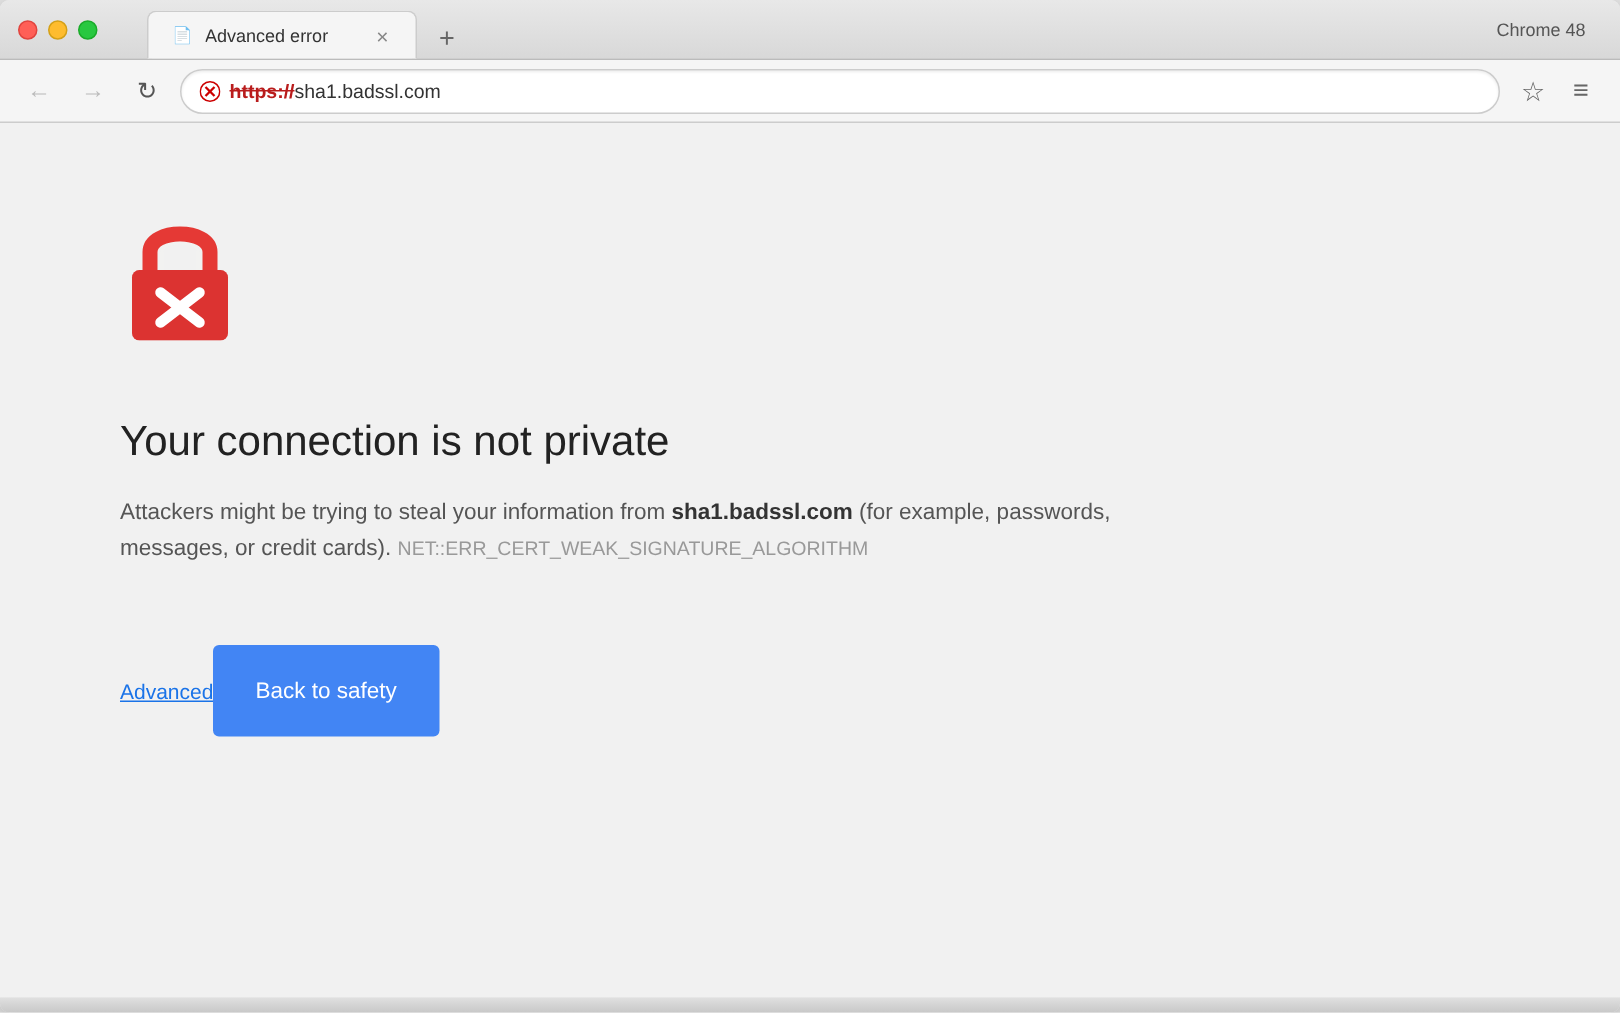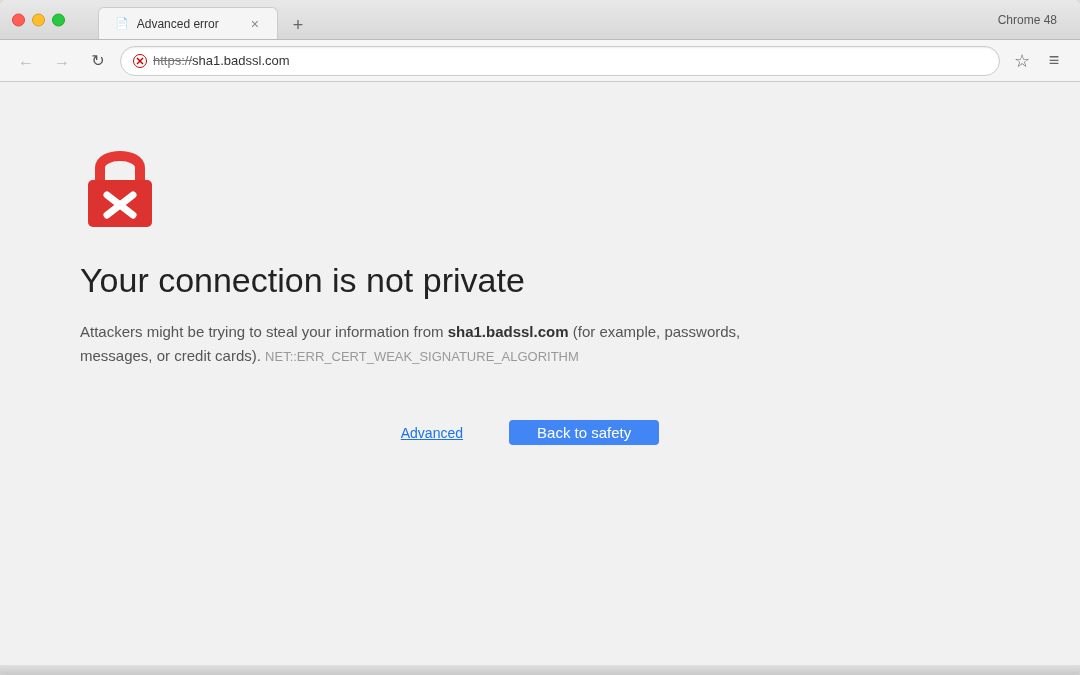--- a/index.html
+++ b/index.html
@@ -169,22 +169,23 @@
       font-weight: bold;
     }
 
     .url-text {
       font-size: 13px;
       color: #333;
       flex: 1;
     }
 
     .url-https {
-      color: #737373;
+      color: #b91c1c;
       text-decoration: line-through;
+      font-weight: bold;
     }
 
     .url-domain { color: #333; }
 
     .nav-right-icons {
       display: flex;
       align-items: center;
       gap: 4px;
     }
 
@@ -211,24 +212,25 @@
       overflow: hidden;
     }
 
     
     .lock-icon-container {
       margin-bottom: 30px;
     }
 
     
     .main-heading {
-      font-size: 34px;
+      font-size: 28px;
       font-weight: 400;
       color: #222;
       margin-bottom: 20px;
+      margin-top: 16px;
     }
 
     
     .description {
       font-size: 15px;
       color: #555;
       max-width: 700px;
       line-height: 1.6;
       margin-bottom: 52px;
     }
@@ -240,39 +242,38 @@
 
     .error-code {
       color: #999;
       font-size: 13px;
     }
 
     
     .buttons-row {
       display: flex;
       align-items: center;
-      justify-content: center;
+      justify-content: flex-start;
       width: 100%;
       max-width: 900px;
-      gap: 46px;
     }
 
     .advanced-link {
       color: #1a73e8;
       font-size: 14px;
       text-decoration: underline;
       cursor: pointer;
     }
 
     .back-to-safety-btn {
       background: #4285f4;
       color: white;
       border: none;
       border-radius: 4px;
-      padding: 4px 28px;
+      padding: 22px 28px;
       font-size: 15px;
       cursor: pointer;
       font-weight: 400;
     }
 
     
     .page-footer {
       height: 10px;
       background: linear-gradient(to bottom, #e0e0e0, #c8c8c8);
     }

